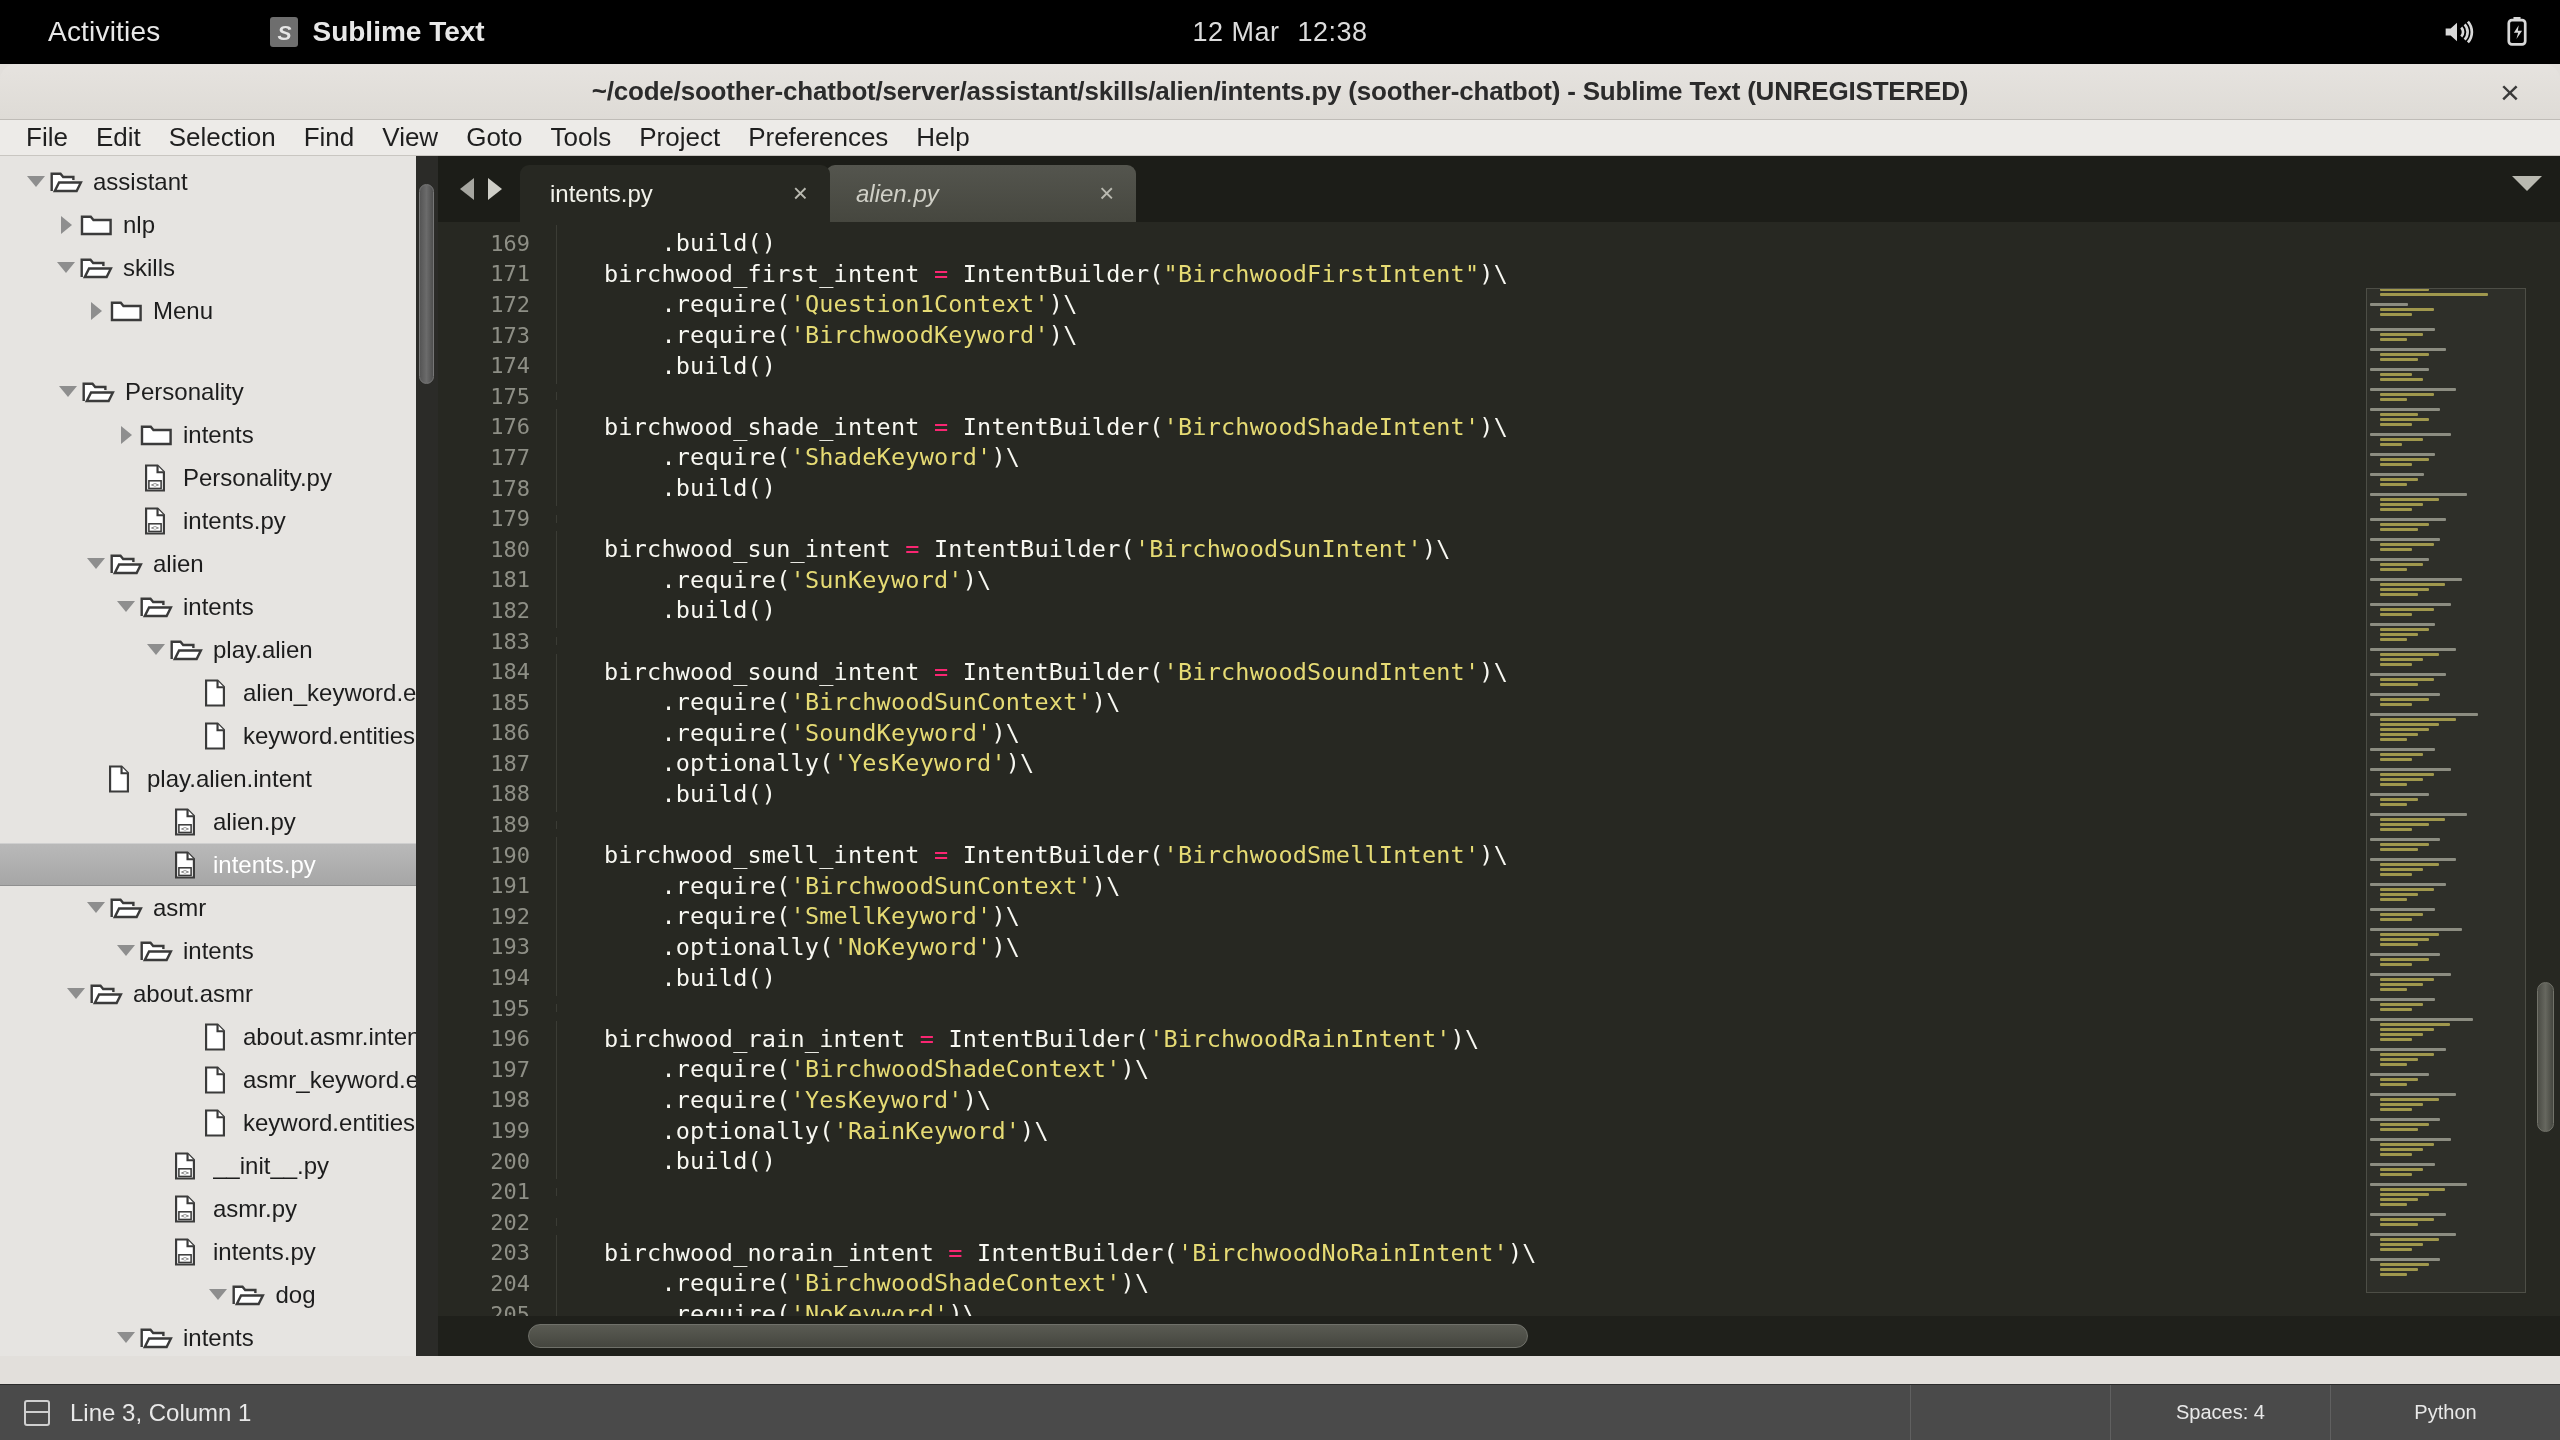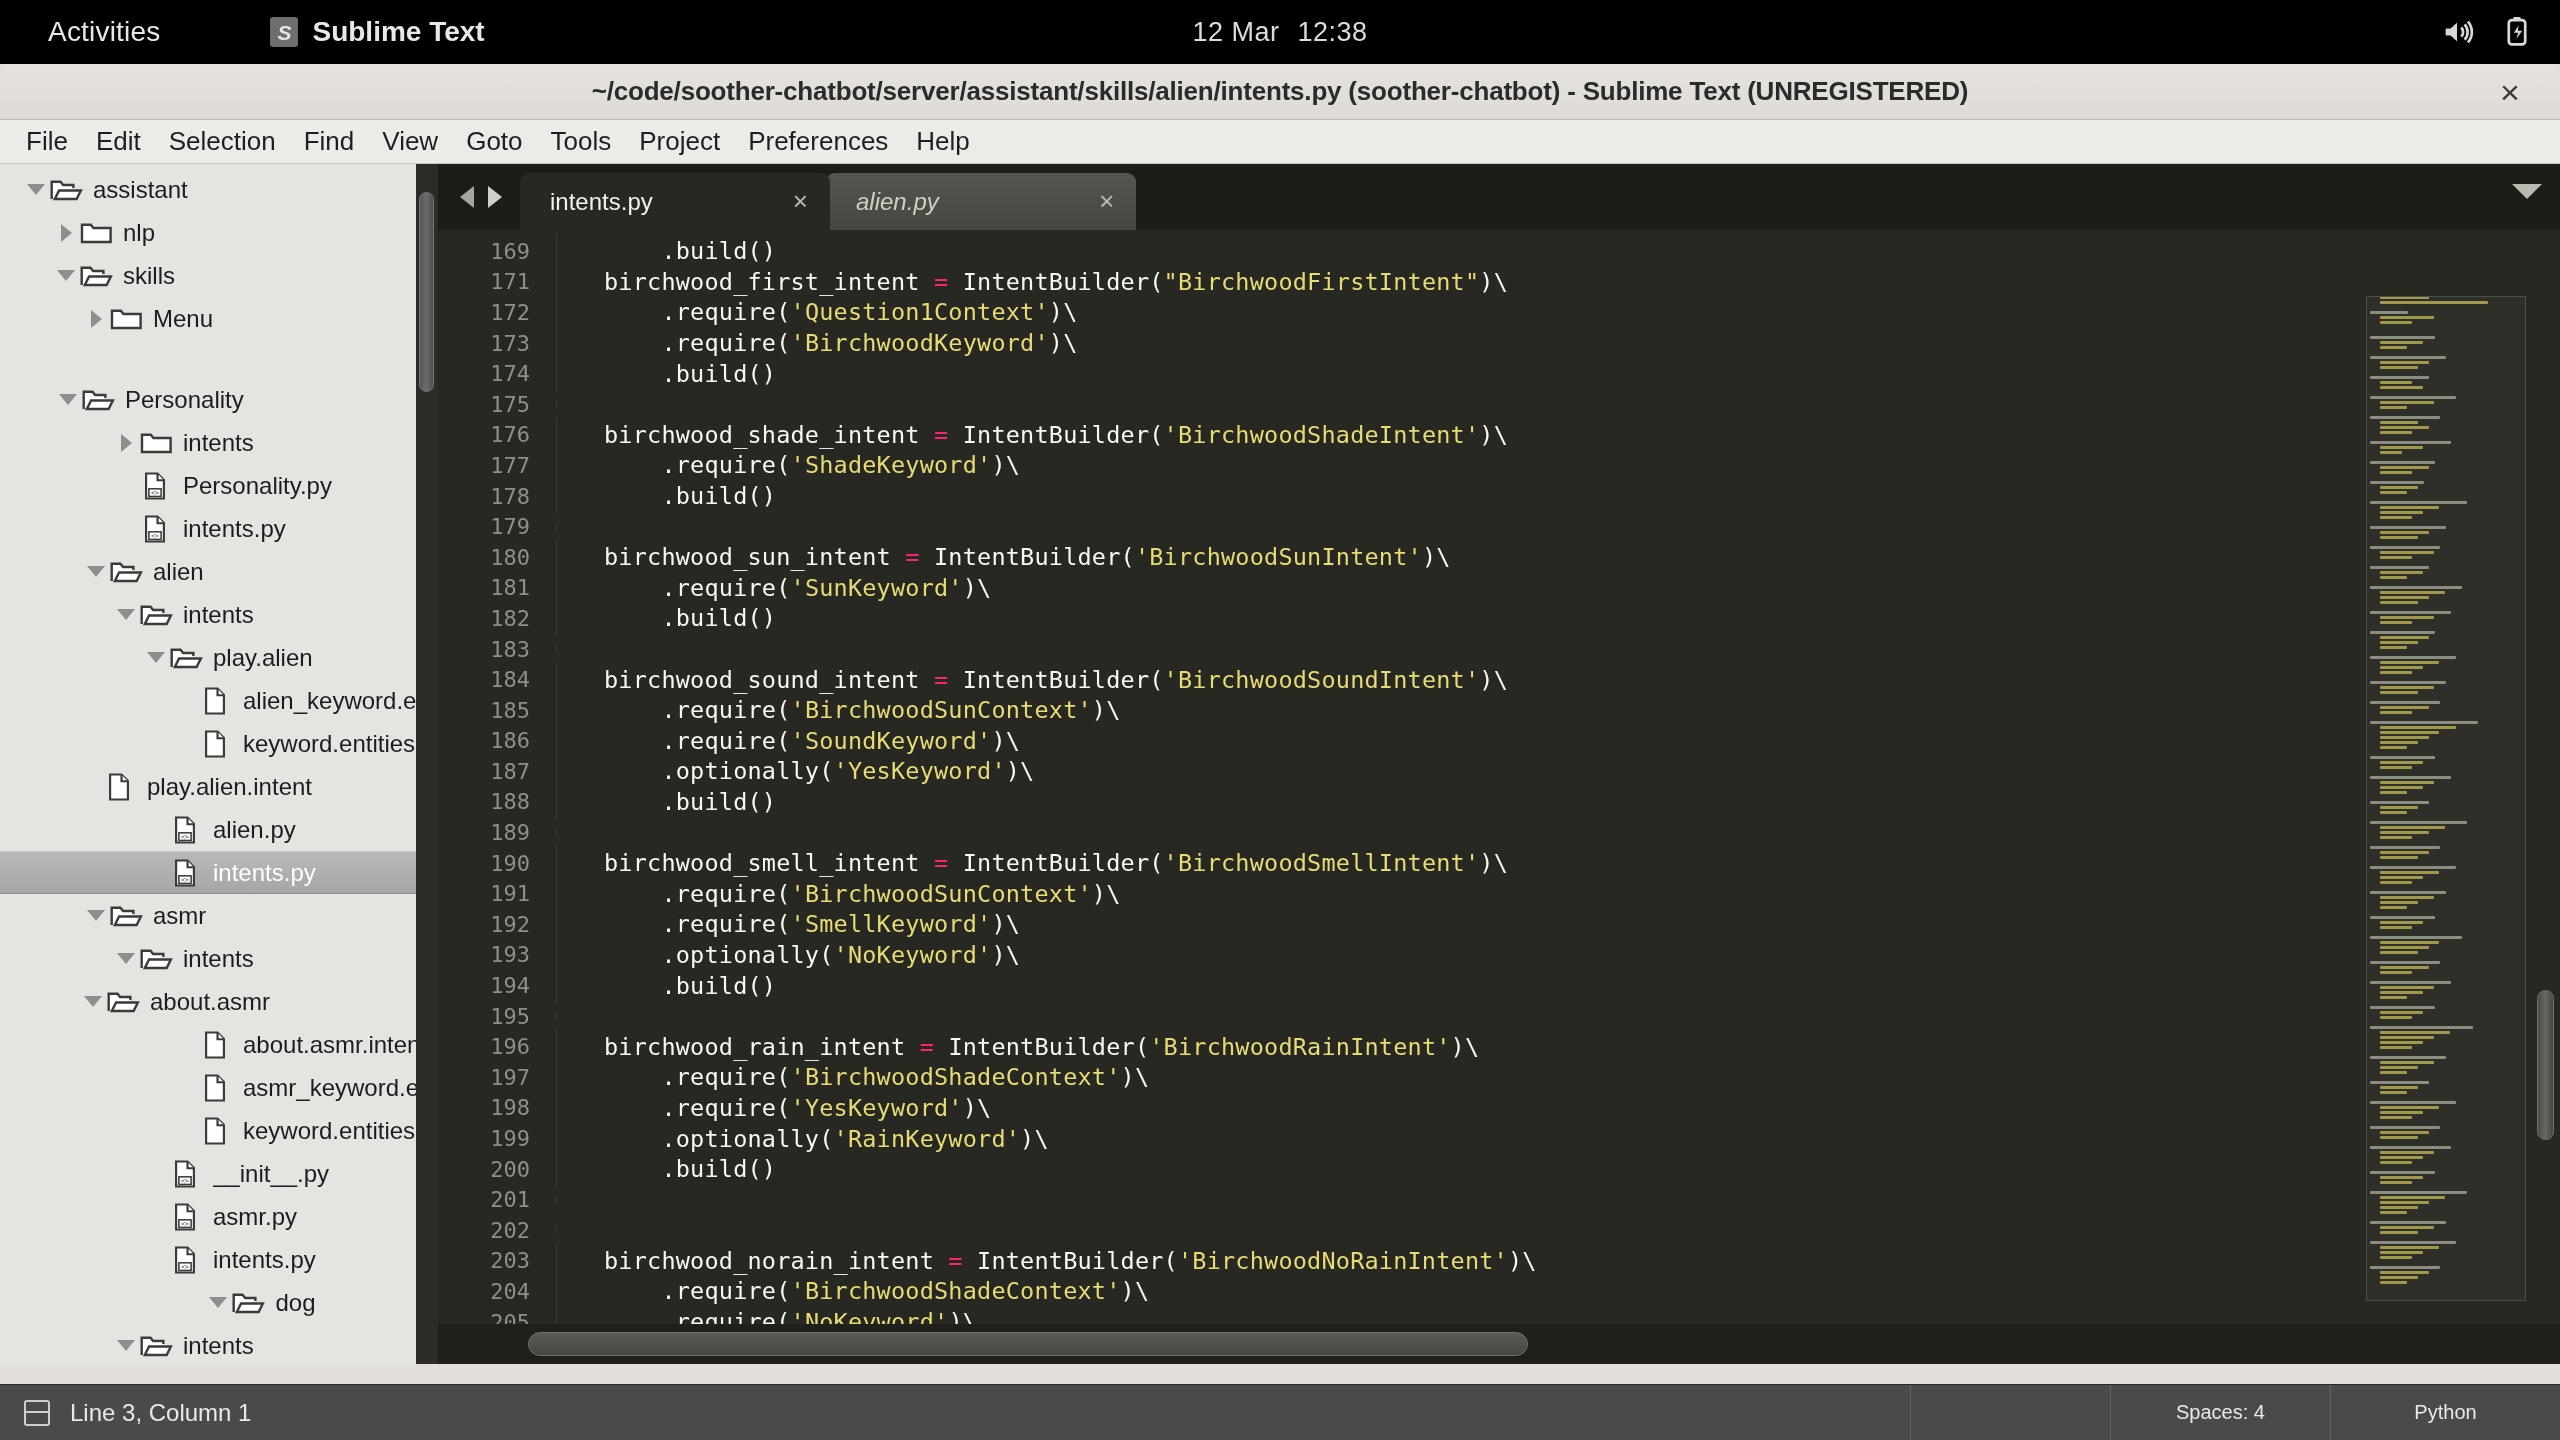--- a/index.html
+++ b/index.html
@@ -57,21 +57,21 @@
     font-size: 26px; color: #2b2b2b; font-weight: 700; letter-spacing: -.2px;
     white-space: nowrap;
   }
   .title-close {
     position: absolute; right: 30px; top: 50%; transform: translateY(-50%);
     font-size: 34px; color: #3a3a3a; line-height: 1; cursor: default;
     width: 40px; height: 40px; display:flex; align-items:center; justify-content:center;
   }
 
   .menubar {
-    height: 44px; background: #edebe8; border-bottom: 1px solid #c9c6c1;
+    height: 36px; background: #edebe8; border-bottom: 1px solid #c9c6c1;
     display: flex; align-items: center; padding-left: 12px;
   }
   .menu-item {
     font-size: 26px; color: #1f1f1f; padding: 6px 14px; white-space: nowrap;
   }
 
   
   .body-row { display: flex; height: 1200px; width: 100%; }
 
   
@@ -457,21 +457,21 @@
                 <span class="tri tri-down"></span>
               </span>
               <span class="ico">
                 <svg width="34" height="26" viewBox="0 0 24 18">
                   <path d="M1.2 15.4V3.2h6.2l1.9 2.3h7.2v2.1" stroke="#3b3b3b" stroke-width="1.7" fill="#fff"></path>
                   <path d="M3.4 15.4l3-6h15.4l-3 6z" stroke="#3b3b3b" stroke-width="1.7" fill="#fff"></path>
                 </svg>
               </span>
               <span class="tree-label">intents</span>
             </div>
-            <div class="tree-row" style="padding-left: 79px;">
+            <div class="tree-row" style="padding-left: 62px;">
               <span class="tw">
                 <span class="tri tri-down"></span>
               </span>
               <span class="ico">
                 <svg width="34" height="26" viewBox="0 0 24 18">
                   <path d="M1.2 15.4V3.2h6.2l1.9 2.3h7.2v2.1" stroke="#3b3b3b" stroke-width="1.7" fill="#fff"></path>
                   <path d="M3.4 15.4l3-6h15.4l-3 6z" stroke="#3b3b3b" stroke-width="1.7" fill="#fff"></path>
                 </svg>
               </span>
               <span class="tree-label">about.asmr</span>

